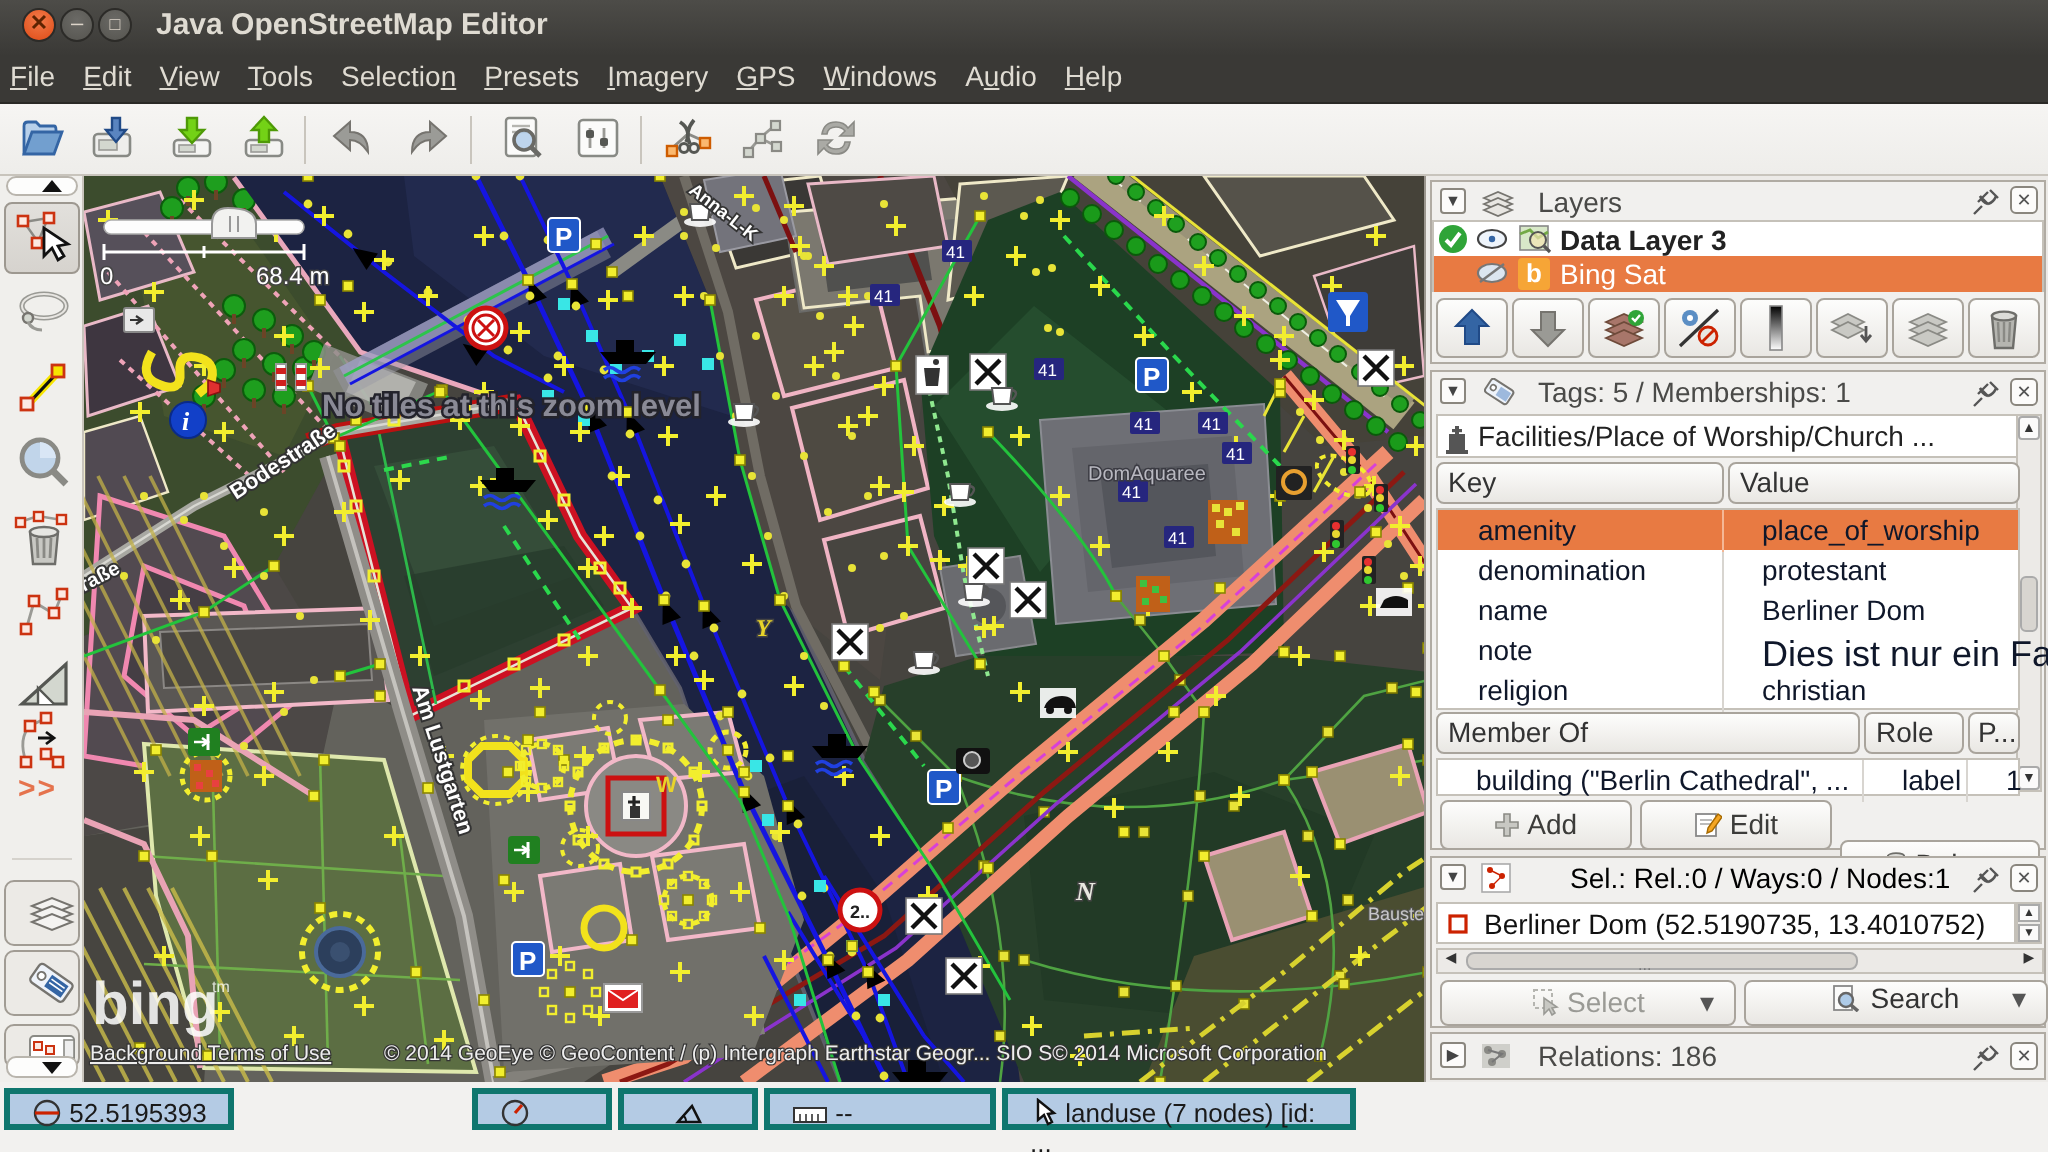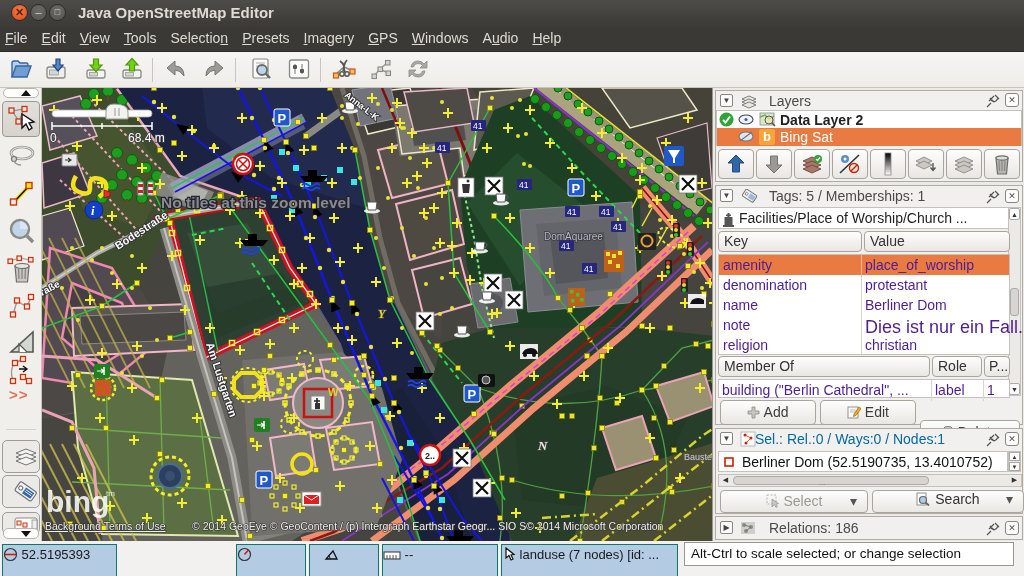--- a/index.html
+++ b/index.html
@@ -26,24 +26,24 @@
 
 .lefttools { position:absolute; left:0; top:88px; width:42px; height:453px;
   background:#f0efec; border-right:1px solid #c8c4bc; }
 .lefttools svg { position:absolute; left:5px; }
 
 #map { position:absolute; left:42px; top:88px; width:670px; height:453px; background:#2a3038; overflow:hidden; }
 
 .sidebar { position:absolute; left:712px; top:88px; width:312px; height:453px; background:#eceae7; border-left:1px solid #9b968e; }
 
 .statusbar { position:absolute; left:0; top:541px; width:1024px; height:35px; background:#f2f1ef; }
-.sseg { position:absolute; top:3px; height:33px; background:#b4cbe4; border:1px solid #0f766e; font-size:13px; color:#1a1a1a; padding:2px 4px 0 0; }
+.sseg { position:absolute; top:3px; height:21px; background:#b4cbe4; border:3px solid #0f766e; font-size:13px; color:#1a1a1a; padding:2px 4px 0 11px; }
 .btnrow button, .gbtn { font-family:"Liberation Sans",sans-serif; }
 .gbtn { display:inline-block; background:linear-gradient(#fdfdfc,#e9e7e3); border:1px solid #a9a49c; border-radius:4px; text-align:center; color:#3c3c3a; }
-.cell { font-size:13px; color:#4c1d95; white-space:nowrap; overflow:hidden; }
+.cell { font-size:13px; color:#0f172a; white-space:nowrap; overflow:hidden;margin-left:16px; }
 </style>
 </head>
 <body>
 <div id="app">
 
   <div class="titlebar">
     <div class="btn close">✕</div>
     <div class="btn" style="left:30px;">–</div>
     <div class="btn" style="left:49px; font-size:9px;">□</div>
     <div class="title">Java OpenStreetMap Editor</div>
@@ -1425,21 +1425,21 @@
         <svg style="position:absolute;left:21px;top:3px" width="16" height="11" viewBox="0 0 16 11">
             <ellipse cx="8" cy="5.5" rx="7" ry="4.5" fill="#eef4fb" stroke="#444" stroke-width="1.1"></ellipse>
             <circle cx="8" cy="5.5" r="1.6" fill="#3465a4"></circle>
           </svg>
         <svg style="position:absolute;left:42px;top:0px" width="17" height="17" viewBox="0 0 17 17">
             <rect x="1" y="2" width="14" height="12" fill="#d8e8c8" stroke="#888" stroke-width="0.8"></rect>
             <path d="M1 6 L6 4 L10 8 L15 5" stroke="#73a946" stroke-width="1.4" fill="none"></path>
             <circle cx="10" cy="9" r="4" fill="#f3e6b2" fill-opacity="0.7" stroke="#555" stroke-width="1"></circle>
             <line x1="13" y1="12" x2="16" y2="15" stroke="#555" stroke-width="1.6"></line>
           </svg>
-        <span style="position:absolute;left:63px;top:1px;font-size:14px;font-weight:bold;color:#222;">Data Layer 2</span>
+        <span style="position:absolute;left:63px;top:1px;font-size:14px;font-weight:bold;color:#222;">Data Layer 3</span>
       </div>
 
       <div style="position:relative;height:18px;background:#e87a42;border-left:1px solid #c5c1b9;border-right:1px solid #c5c1b9;">
         <svg style="position:absolute;left:21px;top:3px" width="16" height="11" viewBox="0 0 16 11">
             <ellipse cx="8" cy="5.5" rx="7" ry="4.5" fill="#dce6f0" stroke="#777" stroke-width="1.1"></ellipse>
             <line x1="2" y1="10" x2="14" y2="1" stroke="#777" stroke-width="1.2"></line>
           </svg>
         <div style="position:absolute;left:42px;top:1px;width:16px;height:16px;background:#f6a536;border-radius:2px;color:#fff;font-weight:bold;font-size:13px;text-align:center;line-height:16px;">b</div>
         <span style="position:absolute;left:63px;top:1px;font-size:14px;color:#fff;">Bing Sat</span>
       </div>
@@ -1607,21 +1607,21 @@
 
       <div style="position:relative;height:20px;">
         <div style="position:absolute;left:4px;top:3px;width:13px;height:13px;border:1px solid #8a867e;border-radius:2px;background:#fcfbfa;font-size:8px;text-align:center;line-height:12px;color:#444;">▼</div>
         <svg style="position:absolute;left:24px;top:2px" width="16" height="16" viewBox="0 0 16 16">
             <rect x="1" y="1" width="14" height="14" fill="#fff" stroke="#aaa" stroke-width="0.8"></rect>
             <circle cx="5" cy="4" r="1.5" fill="#cc2200"></circle>
             <circle cx="11" cy="7" r="1.5" fill="#cc2200"></circle>
             <circle cx="6" cy="12" r="1.5" fill="#cc2200"></circle>
             <path d="M5 4 L11 7 L6 12" stroke="#cc2200" stroke-width="0.7" fill="none"></path>
           </svg>
-        <span style="position:absolute;left:39px;top:2px;font-size:14px;color:#0369a1;">Sel.: Rel.:0 / Ways:0 / Nodes:1</span>
+        <span style="position:absolute;left:69px;top:2px;font-size:14px;color:#000000;">Sel.: Rel.:0 / Ways:0 / Nodes:1</span>
         <svg style="position:absolute;right:21px;top:4px" width="15" height="14" viewBox="0 0 15 14">
             <path d="M3 7 L8 2 M5 9 L1 13 M4 4 L8 8 M9 1 L13 5 M8 8 Q11 7 12 4 M4 4 Q5 7 8 8" stroke="#555" stroke-width="1.2" fill="none"></path>
           </svg>
         <div style="position:absolute;right:3px;top:3px;width:14px;height:14px;border:1px solid #8a867e;border-radius:3px;background:#fcfbfa;color:#555;font-size:9px;line-height:13px;text-align:center;">✕</div>
       </div>
 
       <div style="position:absolute;left:2px;top:22px;width:290px;height:21px;background:#fff;border:1px solid #c5c1b9;">
         <svg style="position:absolute;left:5px;top:5px" width="10" height="10">
             <rect x="1" y="1" width="8" height="8" fill="#fff" stroke="#cc2200" stroke-width="1.6"></rect>
           </svg>
@@ -1692,15 +1692,14 @@
           <line x1="4" y1="6" x2="4" y2="10" stroke="#333" stroke-width="0.8"></line>
           <line x1="7" y1="6" x2="7" y2="10" stroke="#333" stroke-width="0.8"></line>
           <line x1="10" y1="6" x2="10" y2="10" stroke="#333" stroke-width="0.8"></line>
           <line x1="13" y1="6" x2="13" y2="10" stroke="#333" stroke-width="0.8"></line>
         </svg> --</div>
 
     <div class="sseg" style="left:501px;width:177px;"><svg width="14" height="15" viewBox="0 0 14 15" style="vertical-align:-3px">
           <path d="M4 1 L4 11 L7 8.5 L9 13 L11 12 L9 8 L12 7.5 Z" fill="#fff" stroke="#111" stroke-width="1.2"></path>
         </svg> landuse (7 nodes) [id: ...</div>
 
-    <div style="position:absolute;left:684px;top:1px;width:330px;height:24px;background:#fff;border:1px solid #9a958d;font-size:13.5px;color:#111;padding:3px 0 0 6px;">Alt-Ctrl to scale selected; or change selection</div>
   </div>
 </div>
 
 </body></html>

